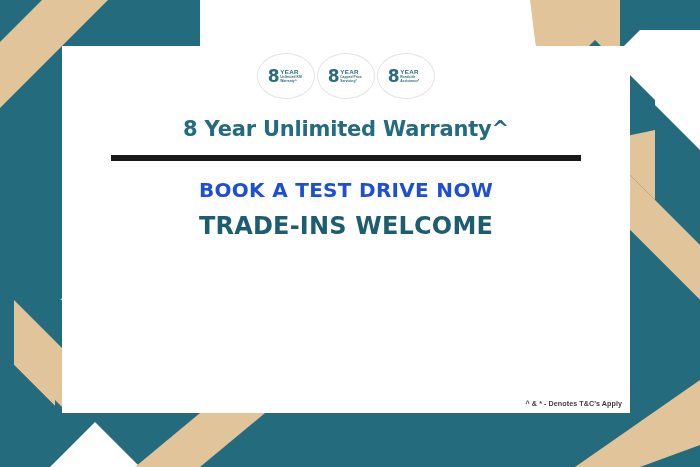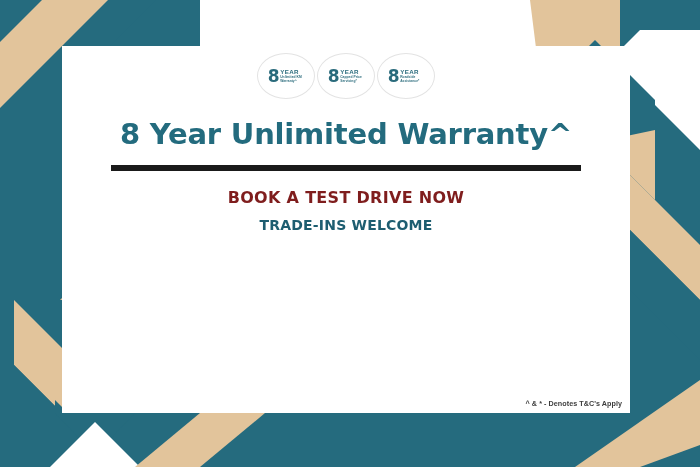--- a/index.html
+++ b/index.html
@@ -99,49 +99,49 @@
   
   .lines {
     width: 470px;
     margin-top: 8px;
   }
   .headline {
     text-align: center;
     color: #236b7e;
     font-family: "DejaVu Sans", sans-serif;
     font-weight: 700;
-    font-size: 29px;
+    font-size: 21px;
     letter-spacing: -0.2px;
     padding: 10px 0 14px 0;
     white-space: nowrap;
   }
   .rule {
     height: 0;
     border-top: 2.2px solid #1a1a1a;
     width: 100%;
   }
 
   
   .cta-wrap {
     margin-top: 17px;
     text-align: center;
   }
   .cta-primary {
-    color: #7f1d1d;
-    font-family: "DejaVu Sans", sans-serif;
-    font-weight: 700;
-    font-size: 16px;
+    color: #1d4ed8;
+    font-family: "DejaVu Sans", sans-serif;
+    font-weight: 700;
+    font-size: 20px;
     letter-spacing: 0.3px;
   }
   .cta-secondary {
     margin-top: 10px;
     color: #1d5d70;
     font-family: "DejaVu Sans", sans-serif;
     font-weight: 700;
-    font-size: 14px;
+    font-size: 24px;
     letter-spacing: 0.2px;
   }
 
   
   .fineprint {
     position: absolute;
     right: 8px;
     bottom: 5px;
     font-size: 7.2px;
     color: #3d3d3d;

